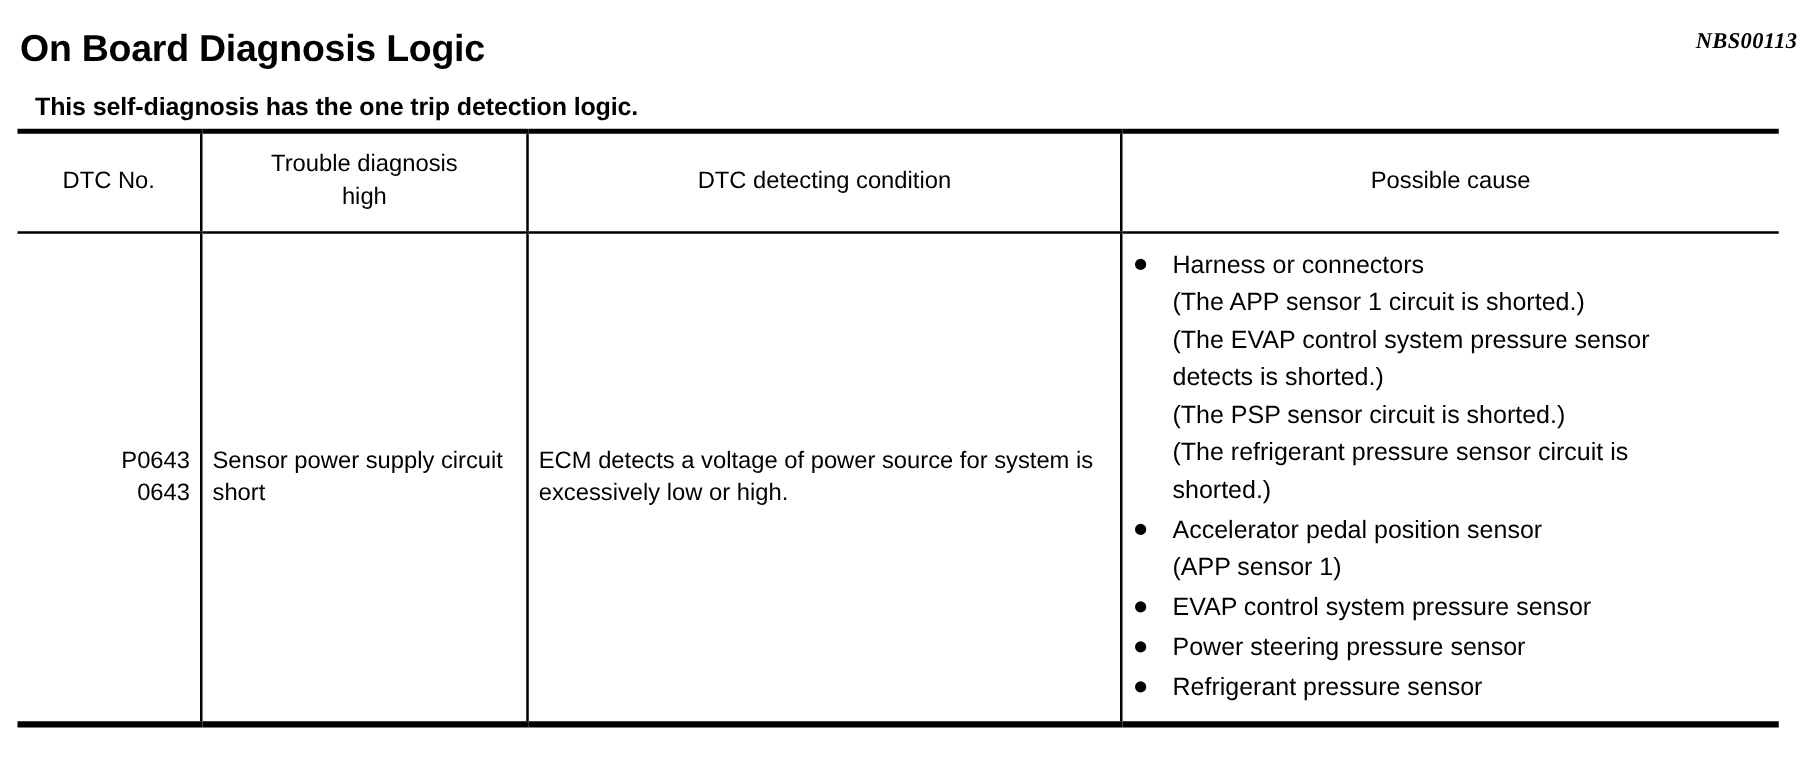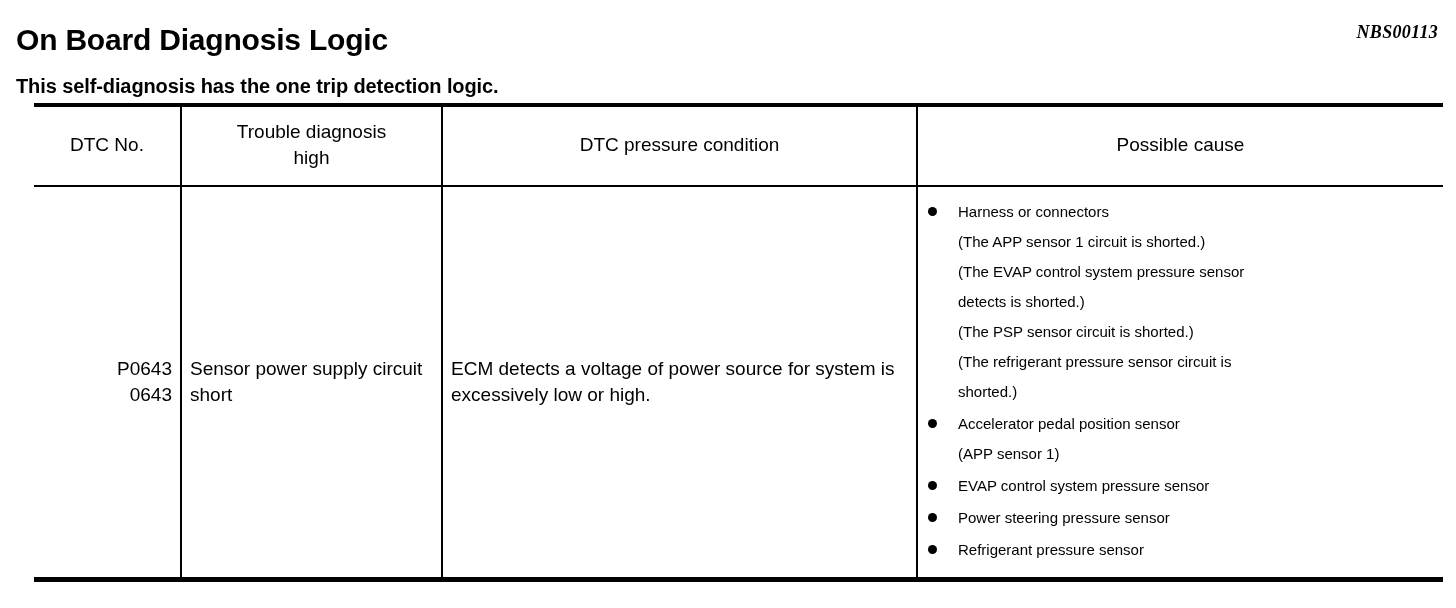--- a/index.html
+++ b/index.html
@@ -41,33 +41,33 @@
     font-family: "Liberation Serif", serif;
     font-style: italic;
     font-weight: bold;
     font-size: 18px;
     letter-spacing: 0.3px;
     white-space: nowrap;
   }
 
   .doc-subtitle {
     position: absolute;
-    left: 16px;
+    left: 28px;
     top: 56px;
     font-size: 20px;
     font-weight: bold;
     letter-spacing: -0.1px;
     line-height: 26px;
     white-space: nowrap;
   }
 
   
   .dtc-table {
     position: absolute;
-    left: 34px;
+    left: 14px;
     top: 103px;
     width: 1409px;
     border-collapse: collapse;
     table-layout: fixed;
   }
 
   .dtc-table col.c1 { width: 147px; }
   .dtc-table col.c2 { width: 261px; }
   .dtc-table col.c3 { width: 475px; }
   .dtc-table col.c4 { width: 526px; }
@@ -135,21 +135,21 @@
     position: absolute;
     left: 2px;
     top: 10px;
     width: 9px;
     height: 9px;
     background: #000;
     border-radius: 50%;
   }
   .cause-line {
     display: block;
-    font-size: 15px;
+    font-size: 20px;
     line-height: 30px;
     white-space: nowrap;
   }
 </style>
 </head>
 <body>
 
 <div class="page">
 
   <h1 class="doc-title">On Board Diagnosis Logic</h1>
@@ -163,21 +163,21 @@
       <col class="c1">
         <col class="c2">
         <col class="c3">
         <col class="c4">
     </colgroup>
     <thead>
       <tr>
         <th>DTC No.</th>
         <th class="div" style="white-space:pre-line">Trouble diagnosis
 high</th>
-        <th class="div">DTC pressure condition</th>
+        <th class="div">DTC detecting condition</th>
         <th class="div">Possible cause</th>
       </tr>
     </thead>
     <tbody>
       <tr>
         <td class="cell-dtc">P0643
 0643</td>
         <td class="div cell-name">Sensor power supply circuit short</td>
         <td class="div cell-cond">ECM detects a voltage of power source for system is excessively low or high.</td>
         <td class="div cell-cause">

